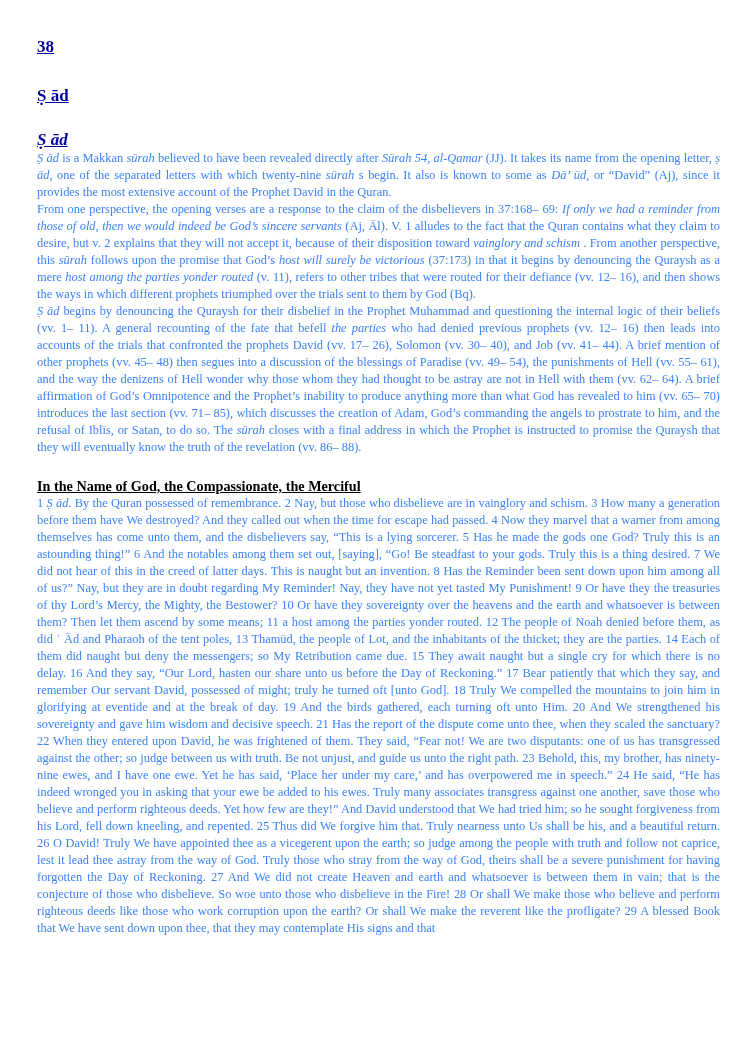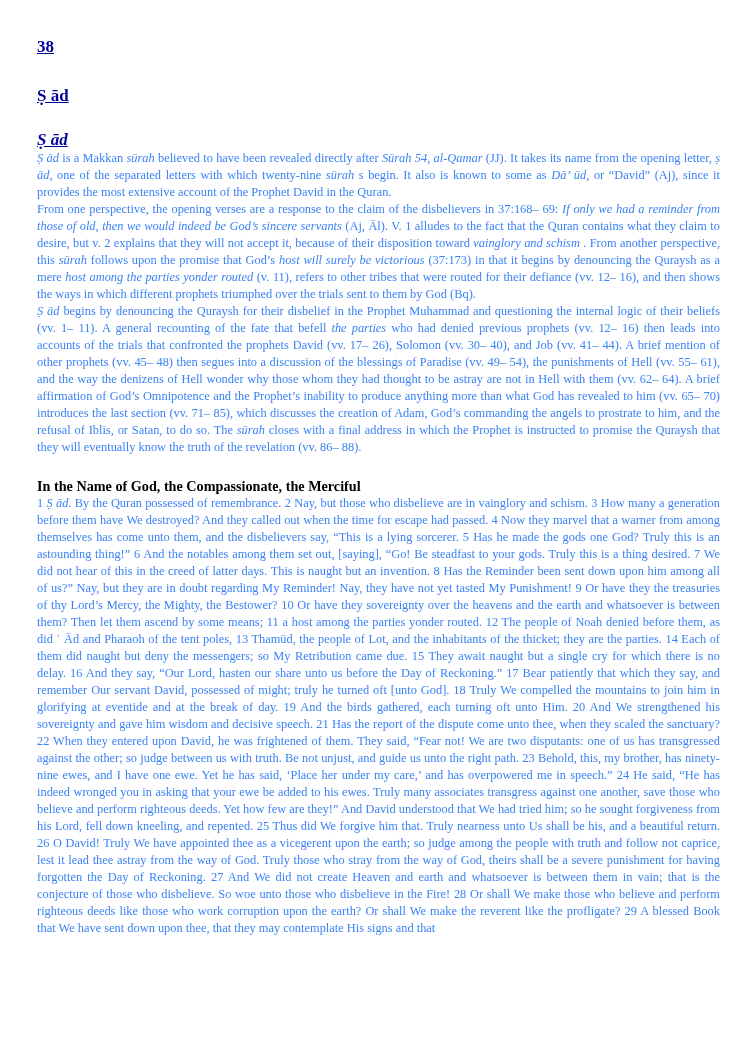--- a/index.html
+++ b/index.html
@@ -59,20 +59,21 @@
 
   h2.bismillah {
     font-size: 14.2px;
     font-weight: bold;
     margin: 0;
     padding: 0;
     line-height: 1.2;
     margin-top: 22px;
     color: #000000;
     font-family: "Liberation Serif", "DejaVu Serif", serif;
+    text-decoration: underline;
   }
   .p-verses { margin-top: 23px; }
 
   i, em { font-style: italic; }
 </style>
 </head>
 <body>
 
 <div class="page">
 

